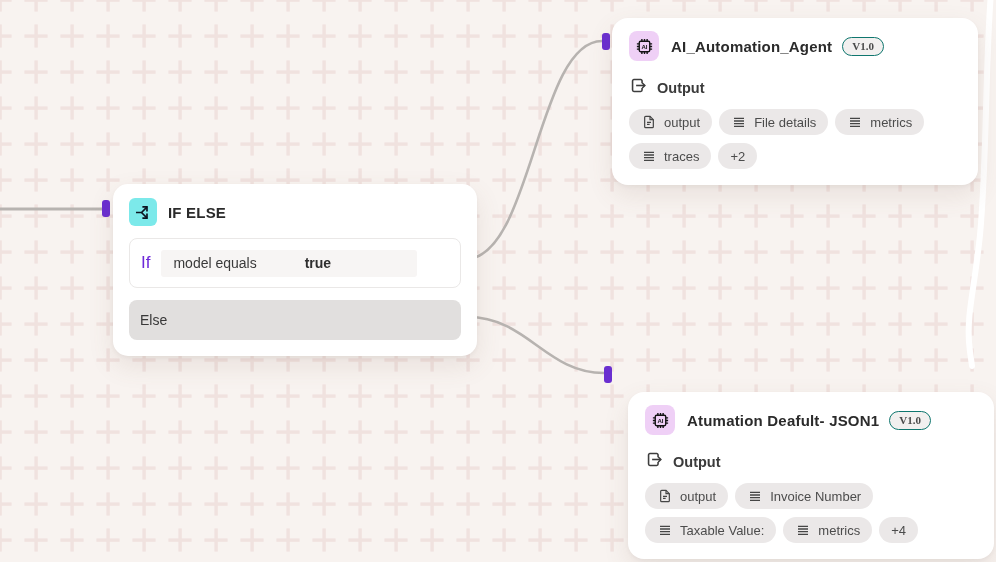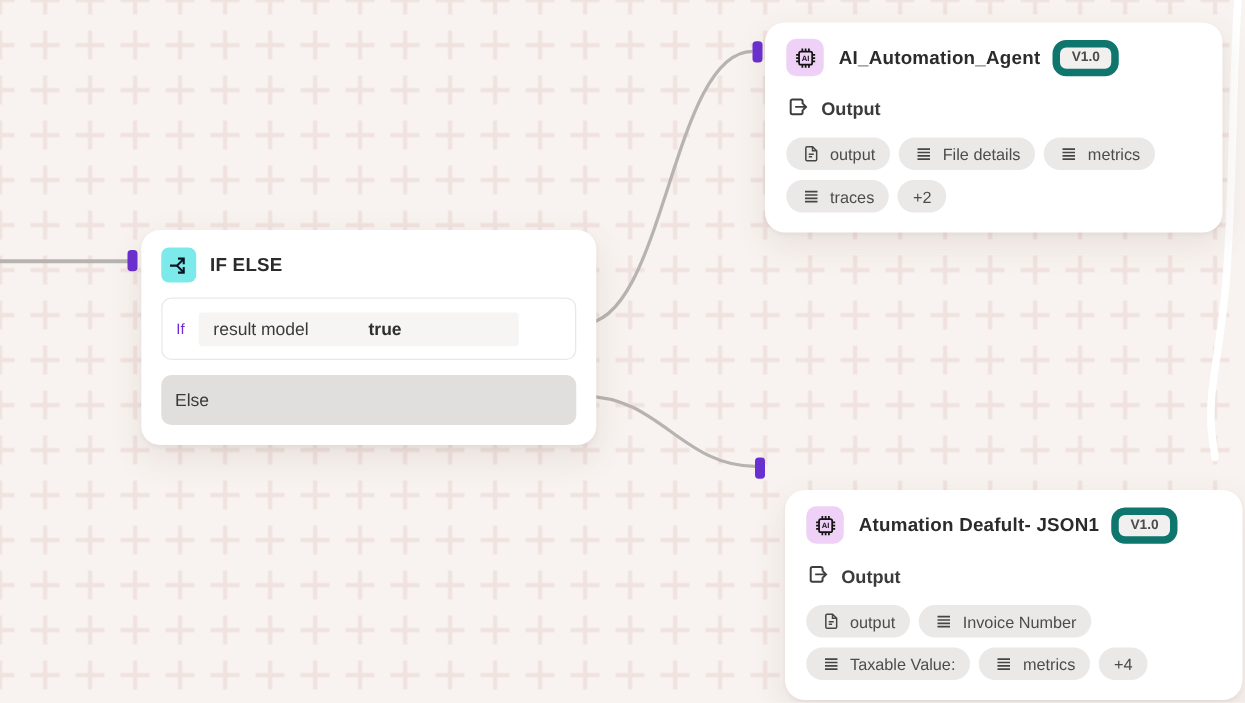--- a/index.html
+++ b/index.html
@@ -27,41 +27,41 @@
 
   
   .ifelse-node{left:113px;top:184px;width:364px;padding:14px 16px 16px;}
   .ifelse-icon{width:28px;height:28px;border-radius:6px;background:var(--if-icon-bg);
     display:flex;align-items:center;justify-content:center;margin-right:11px;flex:0 0 auto;}
   .ifelse-icon svg{width:19px;height:19px;}
   .if-row{
     margin-top:12px;height:50px;background:#fff;border:1px solid #eae8e7;border-radius:8px;
     display:flex;align-items:center;padding:0 11px;gap:11px;
   }
-  .if-label{font-size:12px;color:#6d28d9;}
+  .if-label{font-size:17px;color:#6d28d9;}
   .if-input{
     width:256px;height:27px;line-height:27px;background:#f7f5f4;border-radius:3px;
     padding:0 12px;font-size:14px;color:#3a3a3a;white-space:nowrap;overflow:hidden;
   }
   .if-input b{font-weight:700;color:#2f2f2f;margin-left:44px;}
   .else-row{
     margin-top:12px;height:40px;background:#e1dfde;border-radius:8px;
     display:flex;align-items:center;padding:0 11px;font-size:14px;color:#383838;
   }
 
   
   .agent-node{width:366px;padding:13px 17px 16px;border-radius:16px;}
   .agent-node.top{left:612px;top:18px;}
   .agent-node.bottom{left:628px;top:352px;margin-top:40px;}
   .agent-icon{width:30px;height:30px;border-radius:8px;background:var(--agent-icon-bg);
     display:flex;align-items:center;justify-content:center;margin-right:12px;flex:0 0 auto;}
   .agent-icon svg{width:21px;height:21px;}
   .version-badge{
     margin-left:10px;font-size:11px;font-weight:700;color:#4b4b4b;background:#f2f0ef;
-    border:6px solid #0f766e;border-radius:11px;padding:3px 9px;line-height:1;
+    border:1px solid #0f766e;border-radius:11px;padding:3px 9px;line-height:1;font-family:Liberation Serif, serif;
   }
   .output-row{display:flex;align-items:center;margin-top:15px;gap:9px;}
   .output-row svg{width:19px;height:19px;}
   .output-label{font-size:14.5px;font-weight:700;color:#3b3b3b;}
   .chips{margin-top:10px;display:flex;flex-wrap:wrap;gap:8px 7px;width:332px;}
   .chip{
     display:inline-flex;align-items:center;gap:7px;height:26px;padding:0 12px;
     background:#ebe8e8;border-radius:13px;font-size:13px;color:#4c4c4c;white-space:nowrap;
   }
   .chip .chip-ic{display:inline-flex;}
@@ -114,21 +114,21 @@
           <path d="M2.5 12h7l6.8-6.8"></path>
             <path d="M10.6 4.9h5.8v5.8"></path>
           <path d="M9.5 12l6.8 6.8"></path>
             <path d="M10.6 19.1h5.8v-5.8"></path>
         </svg>
       </span>
       <span class="node-title">IF ELSE</span>
     </div>
     <div class="if-row">
       <span class="if-label">If</span>
-      <span class="if-input"><span>result model </span><b>true</b></span>
+      <span class="if-input"><span>model equals </span><b>true</b></span>
     </div>
     <div class="else-row">
       <span>Else</span>
     </div>
   </div>
 
   <div class="node agent-node top">
     <div class="node-header">
       <span class="agent-icon">
         <svg viewBox="0 0 24 24">

